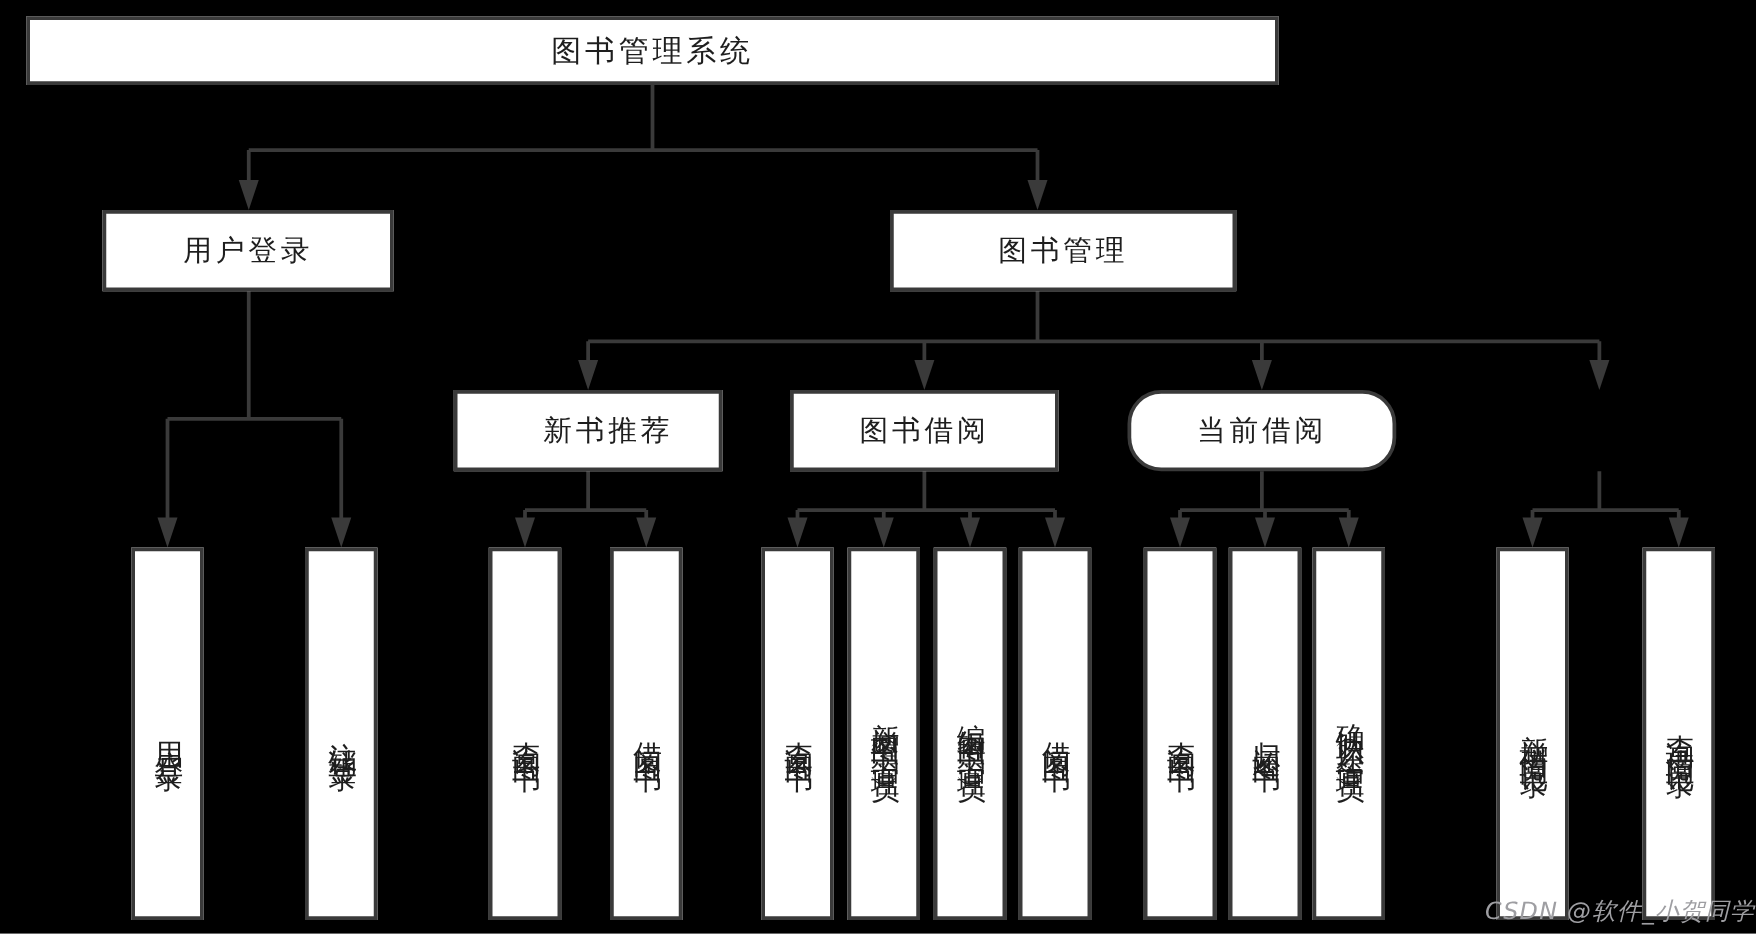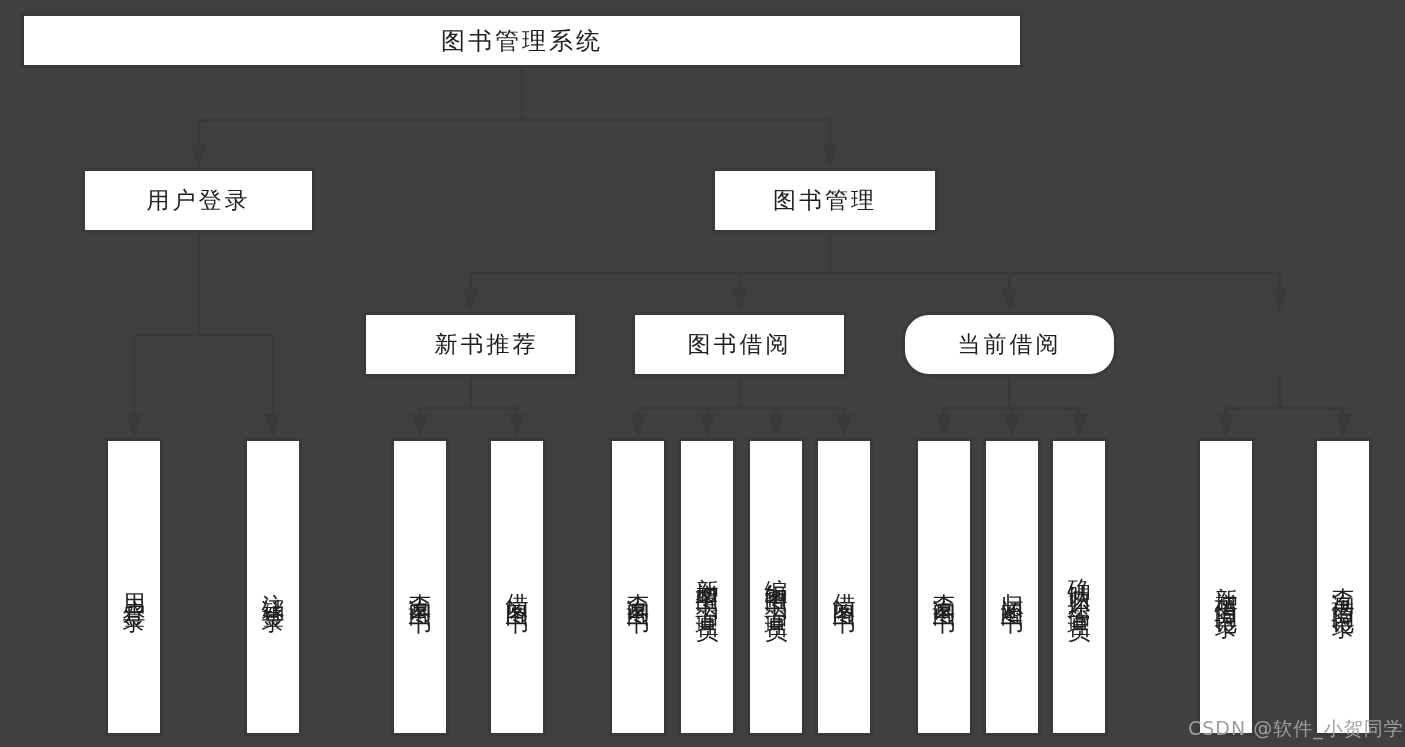--- a/index.html
+++ b/index.html
@@ -1,54 +1,54 @@
 <!DOCTYPE html>
 <html><head>
 <meta charset="utf-8">
 <style>
   html,body{margin:0;padding:0;background:#ffffff;}
   .canvas{
     position:relative;
     width:1405px;height:747px;
-    background:#404040;
+    background:#000000;
     font-family:"DejaVu Sans","Liberation Sans",sans-serif;
     overflow:hidden;
   }
   .canvas svg{position:absolute;left:0;top:0;}
   .node{
     position:absolute;
     box-sizing:border-box;
     background:#ffffff;
     border:3px solid #3a3a3a;
     color:#1e1e1e;
     display:flex;align-items:center;justify-content:center;
   }
   .hbox{height:65px;font-size:23px;letter-spacing:3px;}
   .root{left:21px;top:13px;width:1002px;height:55px;font-size:24px;letter-spacing:3px;}
   .l2a{left:82px;top:168px;width:233px;}
-  .l2b{left:712px;top:168px;width:226px;text-align:center;}
+  .l2b{left:712px;top:168px;width:277px;text-align:center;}
   .l3a{left:363px;top:312px;width:215px;padding-left:32px;}
   .l3b{left:632px;top:312px;width:215px;}
   .l3c{left:902px;top:312px;width:215px;border-radius:27px;}
   .l3d{left:1172px;top:312px;width:215px;}
   .leaf{
     top:438px;width:58px;height:298px;
     writing-mode:vertical-rl;text-orientation:mixed;
     font-size:23px;letter-spacing:6px;line-height:1.0;
     white-space:nowrap;
   }
   .a1{left:105px;} .a2{left:244px;}
   .b1{left:391px;} .b2{left:488px;}
   .c1{left:609px;} .c2{left:678px;} .c3{left:747px;} .c4{left:815px;}
   .d1{left:915px;} .d2{left:983px;} .d3{left:1050px;}
   .e1{left:1197px;} .e2{left:1314px;}
   .watermark{
     position:absolute;left:1188px;top:716px;
     font-size:19px;letter-spacing:1px;color:#9e9ea2;
-    z-index:5;white-space:nowrap;
+    z-index:5;white-space:nowrap;font-style:italic;
   }
 </style>
 </head>
 <body>
 
 <div class="canvas">
 
   <svg width="1405" height="747" viewBox="0 0 1405 747">
     <g stroke="#3a3a3a" stroke-width="3" fill="none">
 

